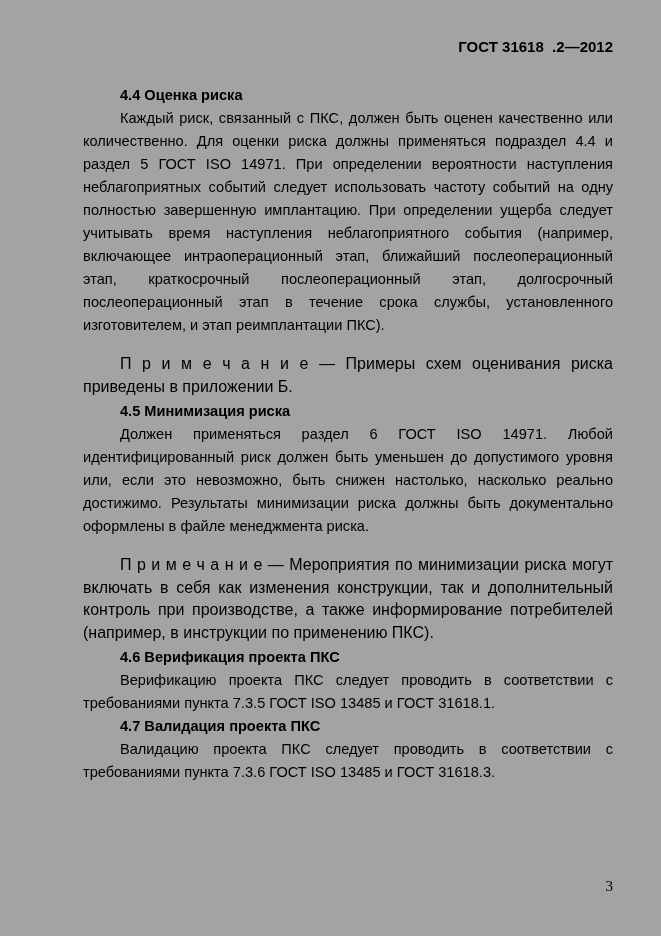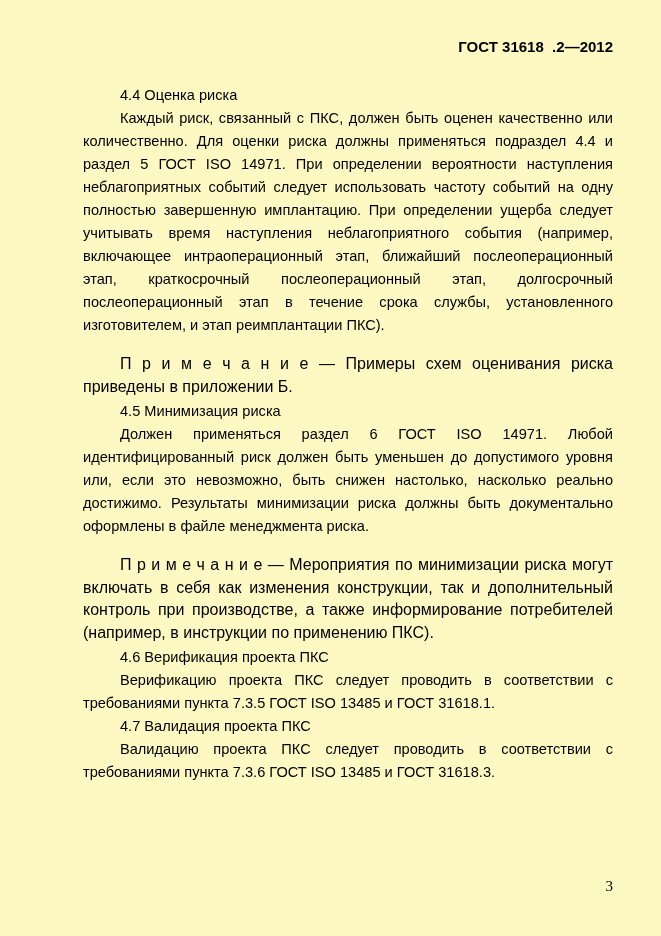--- a/index.html
+++ b/index.html
@@ -4,21 +4,21 @@
 <style>
   html, body {
     margin: 0;
     padding: 0;
     background: #ffffff;
   }
   .page {
     position: relative;
     width: 661px;
     height: 936px;
-    background: #fef9c3;
+    background: #a3a3a3;
     color: #000000;
     font-family: "Liberation Sans", sans-serif;
     overflow: hidden;
   }
   .doc-header {
     position: absolute;
     top: 38px;
     left: 83px;
     width: 530px;
     text-align: right;
@@ -34,21 +34,21 @@
     width: 530px;
     font-size: 14.6px;
     line-height: 23px;
     text-align: justify;
   }
   .heading {
     margin: 0;
     padding-left: 37px;
     font-size: 14.6px;
     line-height: 23px;
-    font-weight: normal;
+    font-weight: bold;
     text-align: left;
   }
   .body-para {
     margin: 0;
     text-indent: 37px;
   }
   .note-para {
     margin: 16px 0 2px 0;
     font-size: 16px;
     line-height: 22.5px;

